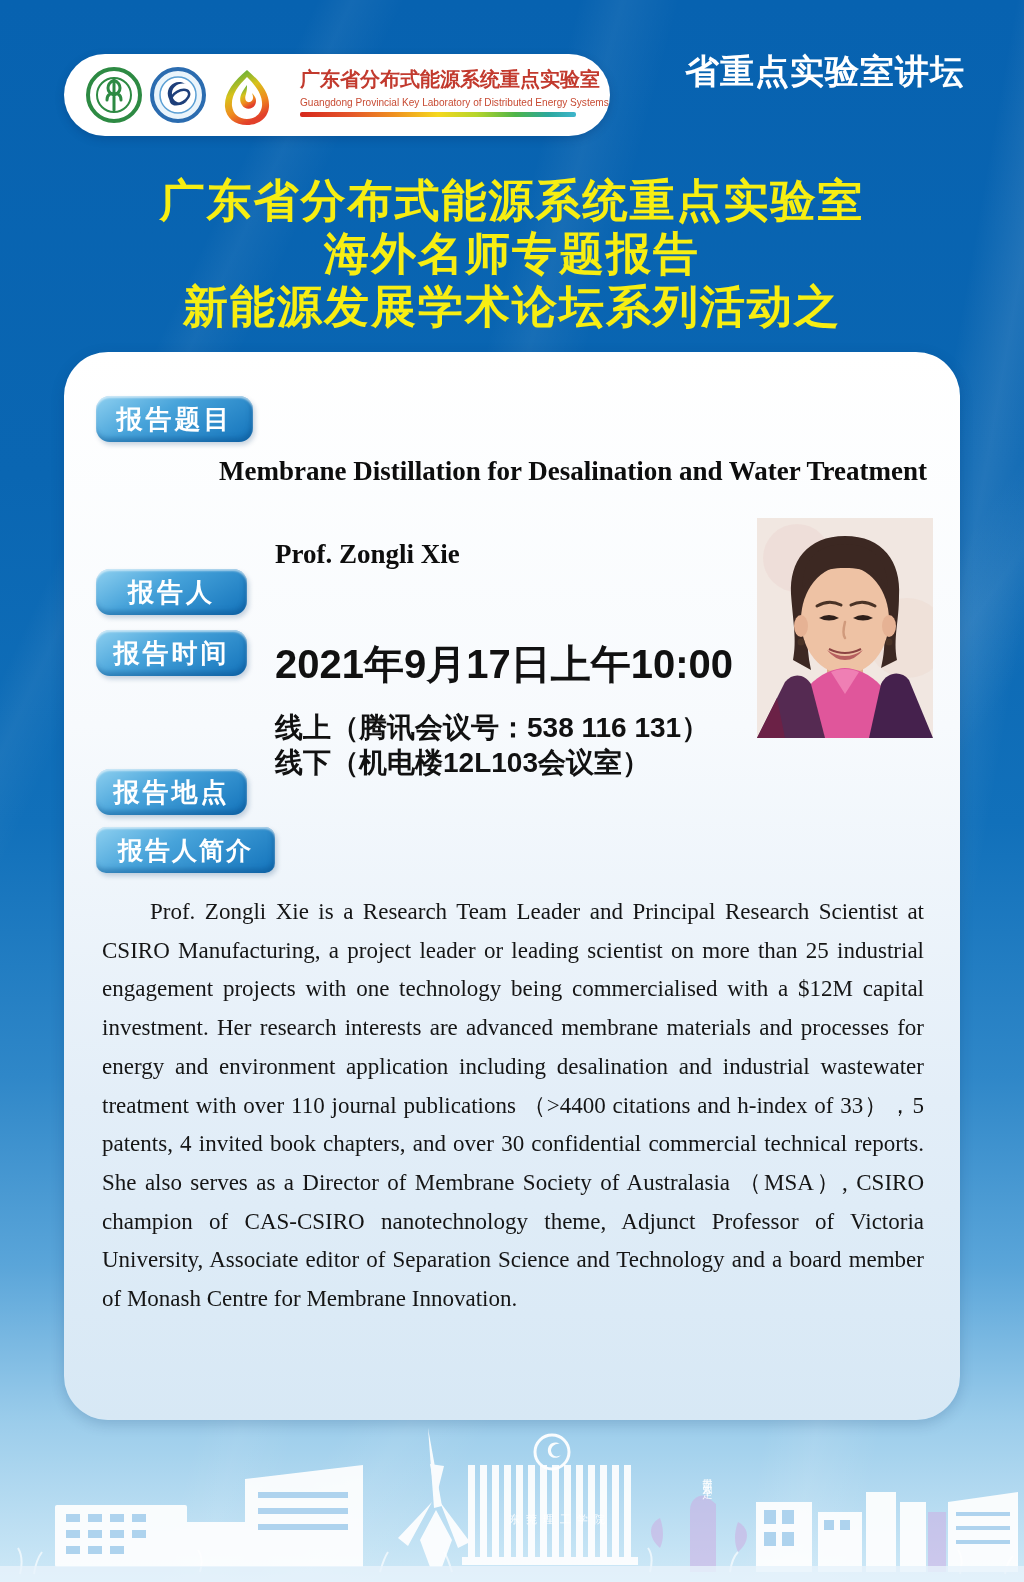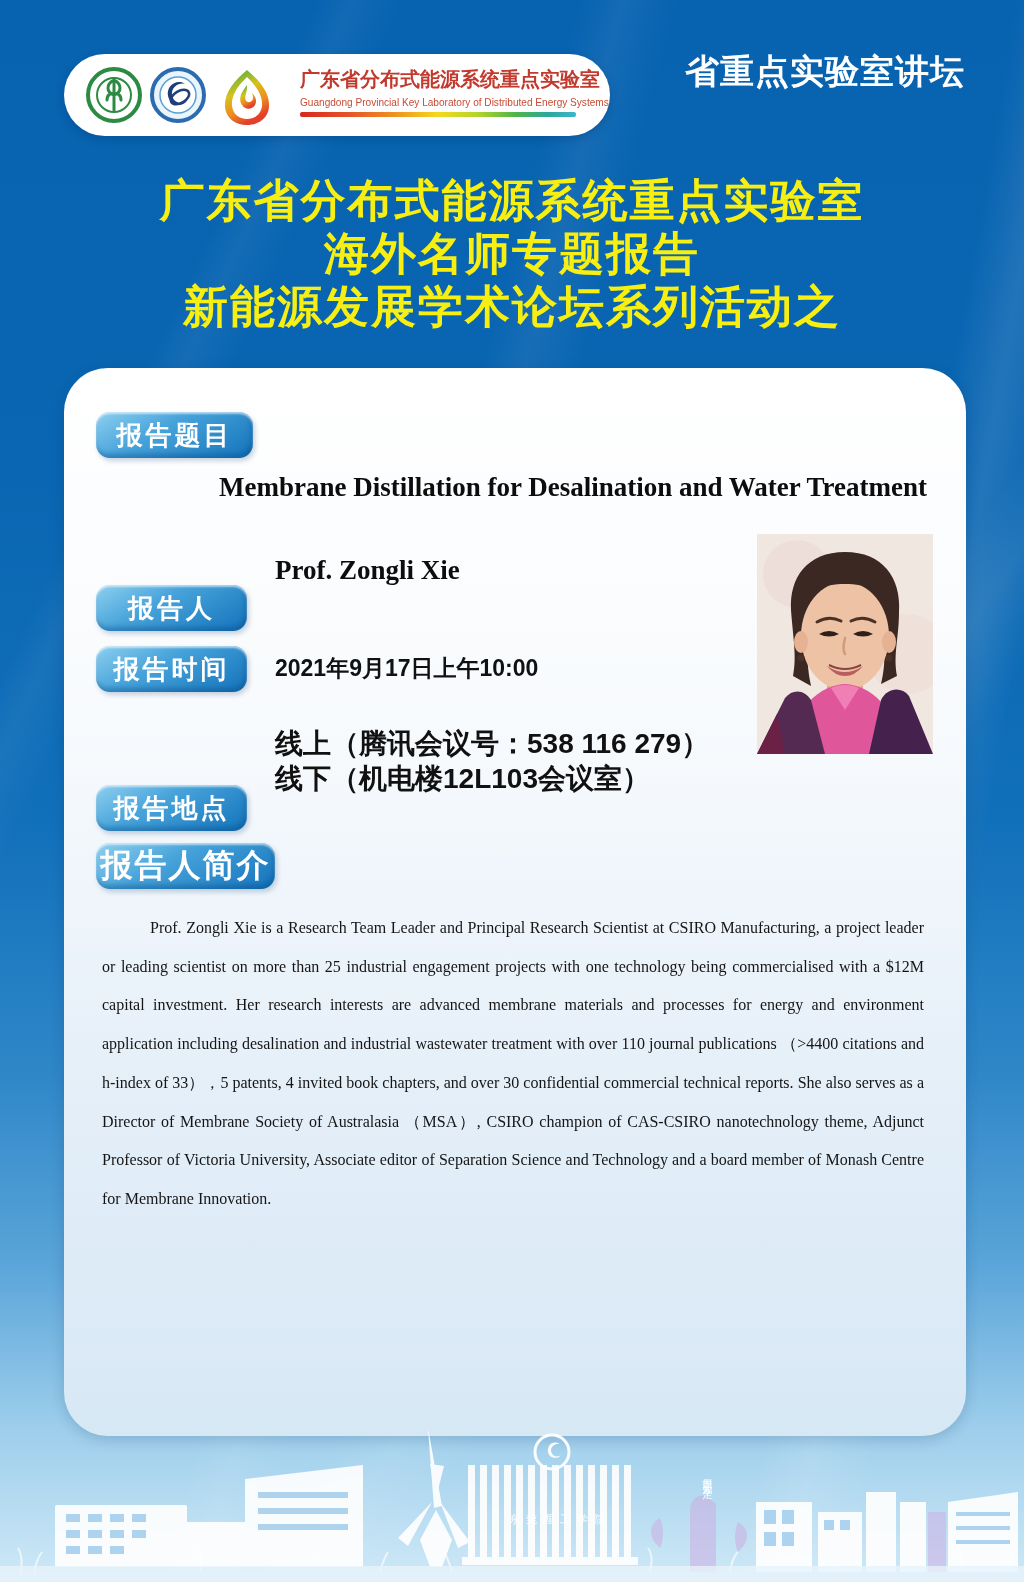--- a/index.html
+++ b/index.html
@@ -23,41 +23,41 @@
   .lab-bar{margin-top:4px;width:276px;height:5px;border-radius:2px;
     background:linear-gradient(90deg,#d6281c 0%,#e4552a 18%,#ef9020 34%,#f5d81e 50%,#b5d52b 64%,#4eb449 78%,#2ba89d 90%,#3fb5cc 100%);}
   
   .issue{position:absolute;right:59px;top:50px;color:#fff;font-weight:bold;
     font-size:34px;line-height:42px;letter-spacing:1px;}
   .issue .num{color:#ffe400;}
   
   .main-title{position:absolute;left:0;top:174px;width:1024px;text-align:center;
     color:#f7ee12;font-weight:800;font-size:45px;line-height:53px;letter-spacing:2px;}
   
-  .panel{position:absolute;left:64px;top:368px;width:896px;height:1068px;border-radius:44px;
+  .panel{position:absolute;left:64px;top:352px;width:896px;height:1068px;border-radius:44px;
     background:linear-gradient(180deg,#ffffff 0%,#f7fafd 35%,#e3eef8 70%,#d7e8f5 100%);
-    box-shadow:0 4px 14px rgba(0,40,90,.18);padding-left:6px;}
+    box-shadow:0 4px 14px rgba(0,40,90,.18);}
   .badge{position:absolute;display:flex;align-items:center;justify-content:center;
     color:#fff;font-weight:bold;font-size:26px;letter-spacing:3px;border-radius:14px;
     background:linear-gradient(150deg,#8ed0f0 0%,#47a3da 40%,#1373bb 100%);
     box-shadow:inset 0 2px 2px rgba(255,255,255,.6),inset -2px -4px 5px rgba(8,70,130,.38),2px 3px 5px rgba(10,60,110,.22);}
   .b-topic{left:32px;top:44px;width:157px;height:46px;}
   .b-speaker{left:32px;top:179px;width:151px;height:46px;margin-top:38px;}
   .b-time{left:32px;top:278px;width:151px;height:46px;}
   .b-venue{left:32px;top:377px;width:151px;height:46px;margin-top:40px;}
-  .b-bio{left:32px;top:475px;width:179px;height:46px;font-size:32px;letter-spacing:2px;}
+  .b-bio{left:32px;top:475px;width:179px;height:46px;font-size:25px;letter-spacing:2px;border-radius:10px;}
   .topic-text{position:absolute;left:33px;top:104px;width:830px;
     font-family:"Liberation Serif",serif;font-weight:bold;font-size:27px;color:#0d0d0d;text-align:right;}
   .speaker-text{position:absolute;left:211px;top:187px;
     font-family:"Liberation Serif",serif;font-weight:bold;font-size:27px;color:#0d0d0d;}
-  .time-text{position:absolute;left:211px;top:285px;font-weight:bold;font-size:23px;color:#111;}
+  .time-text{position:absolute;left:211px;top:285px;font-weight:bold;font-size:40px;color:#111;}
   .venue-text{position:absolute;left:211px;top:358px;font-weight:bold;font-size:28px;line-height:35px;color:#111;}
   .photo{position:absolute;left:693px;top:166px;width:176px;height:220px;overflow:hidden;}
   .bio-text{position:absolute;left:38px;top:541px;width:822px;
-    font-family:"Liberation Serif",serif;font-size:16px;line-height:38.7px;color:#151515;
+    font-family:"Liberation Serif",serif;font-size:23px;line-height:38.7px;color:#151515;
     text-align:justify;text-indent:48px;}
   
   .skyline{position:absolute;left:0;bottom:0;width:1024px;height:230px;}
   .gate-text{position:absolute;left:480px;bottom:55px;width:160px;text-align:center;
     color:rgba(255,255,255,.95);font-size:11px;letter-spacing:6px;font-family:"Liberation Serif",serif;}
   .stone-text{position:absolute;left:700px;bottom:28px;height:84px;
     writing-mode:vertical-rl;color:rgba(255,255,255,.92);font-size:10px;letter-spacing:3px;
     font-family:"Liberation Serif",serif;}
 </style>
 </head>
@@ -146,21 +146,21 @@
       <path d="M0 220 l28 -56 c8 -10 20 -8 26 2 l14 54 z" fill="#552a52"></path>
       <path d="M176 220 l-24 -58 c-8 -10 -22 -8 -28 4 l-12 54 z" fill="#45214d"></path>
       <path d="M0 220 l20 -40 8 40 z" fill="#6b2146"></path>
     </svg>
 
     <div class="badge b-time">报告时间</div>
     <div class="time-text">2021年9月17日上午10:00</div>
 
     <div class="badge b-venue">报告地点</div>
     <div class="venue-text">
-      <div>线上（腾讯会议号：538 116 279）</div>
+      <div>线上（腾讯会议号：538 116 131）</div>
       <div>线下（机电楼12L103会议室）</div>
     </div>
 
     <div class="badge b-bio">报告人简介</div>
     <div class="bio-text">Prof. Zongli Xie is a Research Team Leader and Principal Research Scientist at CSIRO Manufacturing, a project leader or leading scientist on more than 25 industrial engagement projects with one technology being commercialised with a $12M capital investment. Her research interests are advanced membrane materials and processes for energy and environment application including desalination and industrial wastewater treatment with over 110 journal publications （&gt;4400 citations and h-index of 33），5 patents, 4 invited book chapters, and over 30 confidential commercial technical reports. She also serves as a Director of Membrane Society of Australasia （MSA）, CSIRO champion of CAS-CSIRO nanotechnology theme, Adjunct Professor of Victoria University, Associate editor of Separation Science and Technology and a board member of Monash Centre for Membrane Innovation.</div>
   </div>
 
   <svg class="skyline" viewBox="0 0 1024 230">
     <g fill="#ffffff" opacity="0.92">
 

